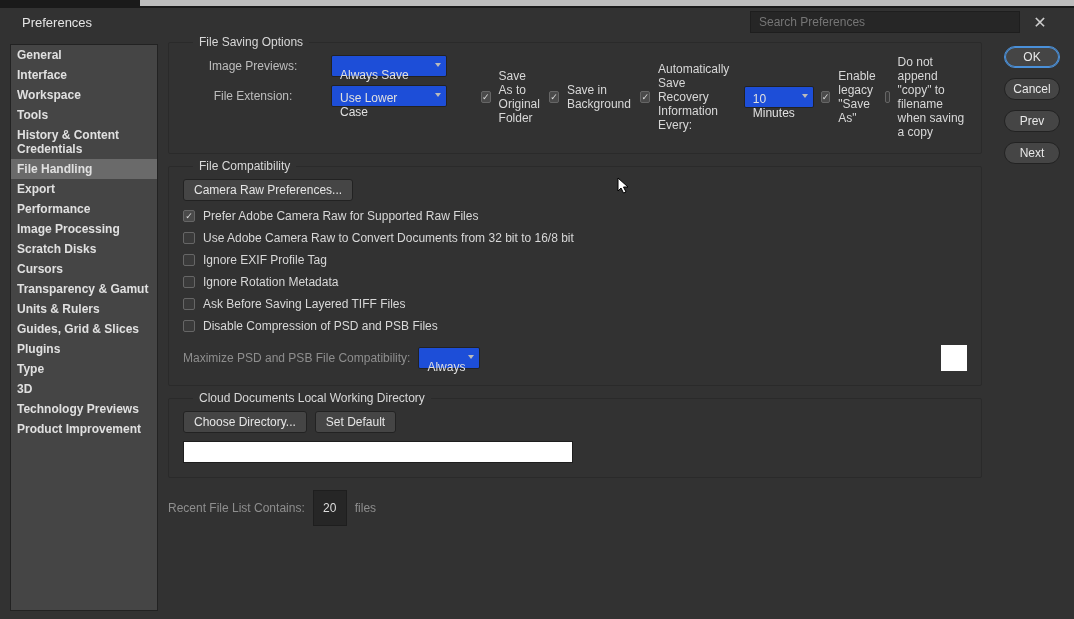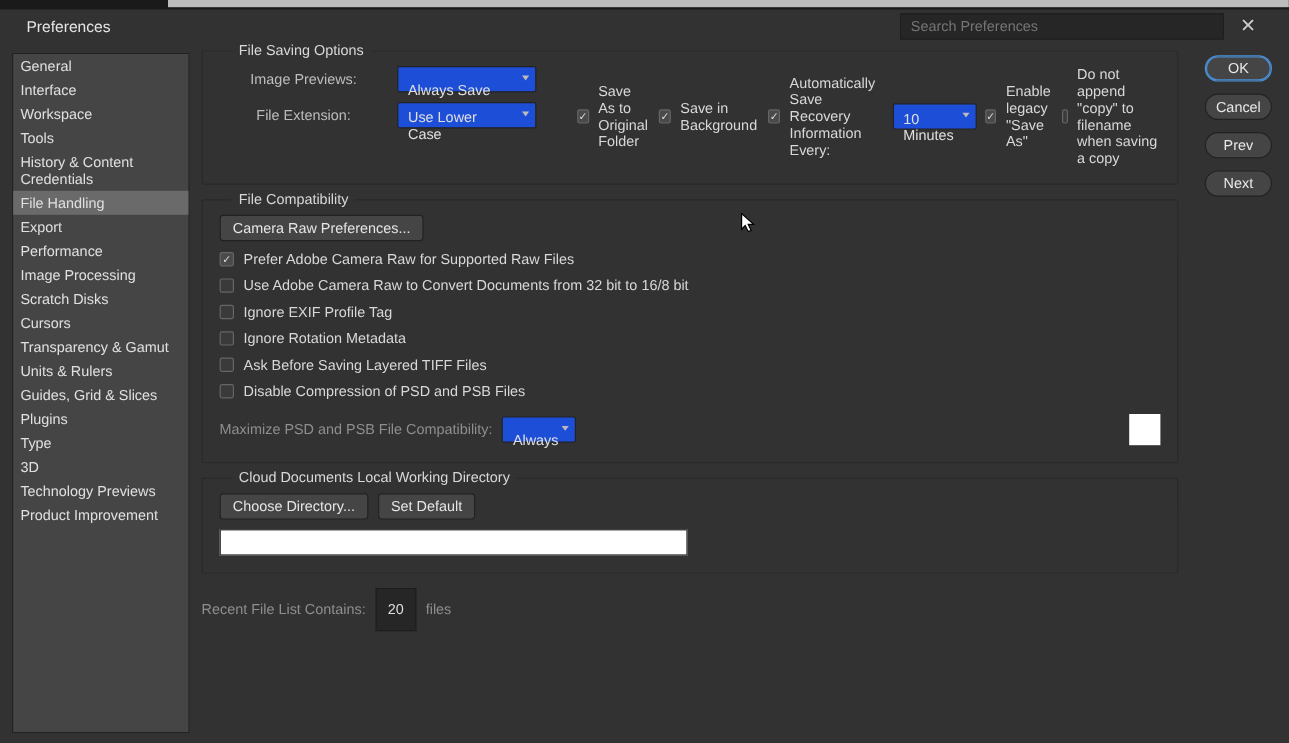--- a/index.html
+++ b/index.html
@@ -44,20 +44,21 @@
   margin: 8px 0 8px 10px;
   background: #454545;
   border: 1px solid #222;
 }
 .side-item {
   padding: 3px 6px;
   font-size: 12px;
   color: #e0e0e0;
   cursor: pointer;
   line-height: 14px;
+  font-weight: bold;
 }
 .side-item.selected { background: #6a6a6a; }
 .main {
   flex: 1;
   padding: 6px 8px 8px 10px;
   overflow: auto;
 }
 .right-col {
   width: 84px;
   padding: 10px 14px 0 0;

